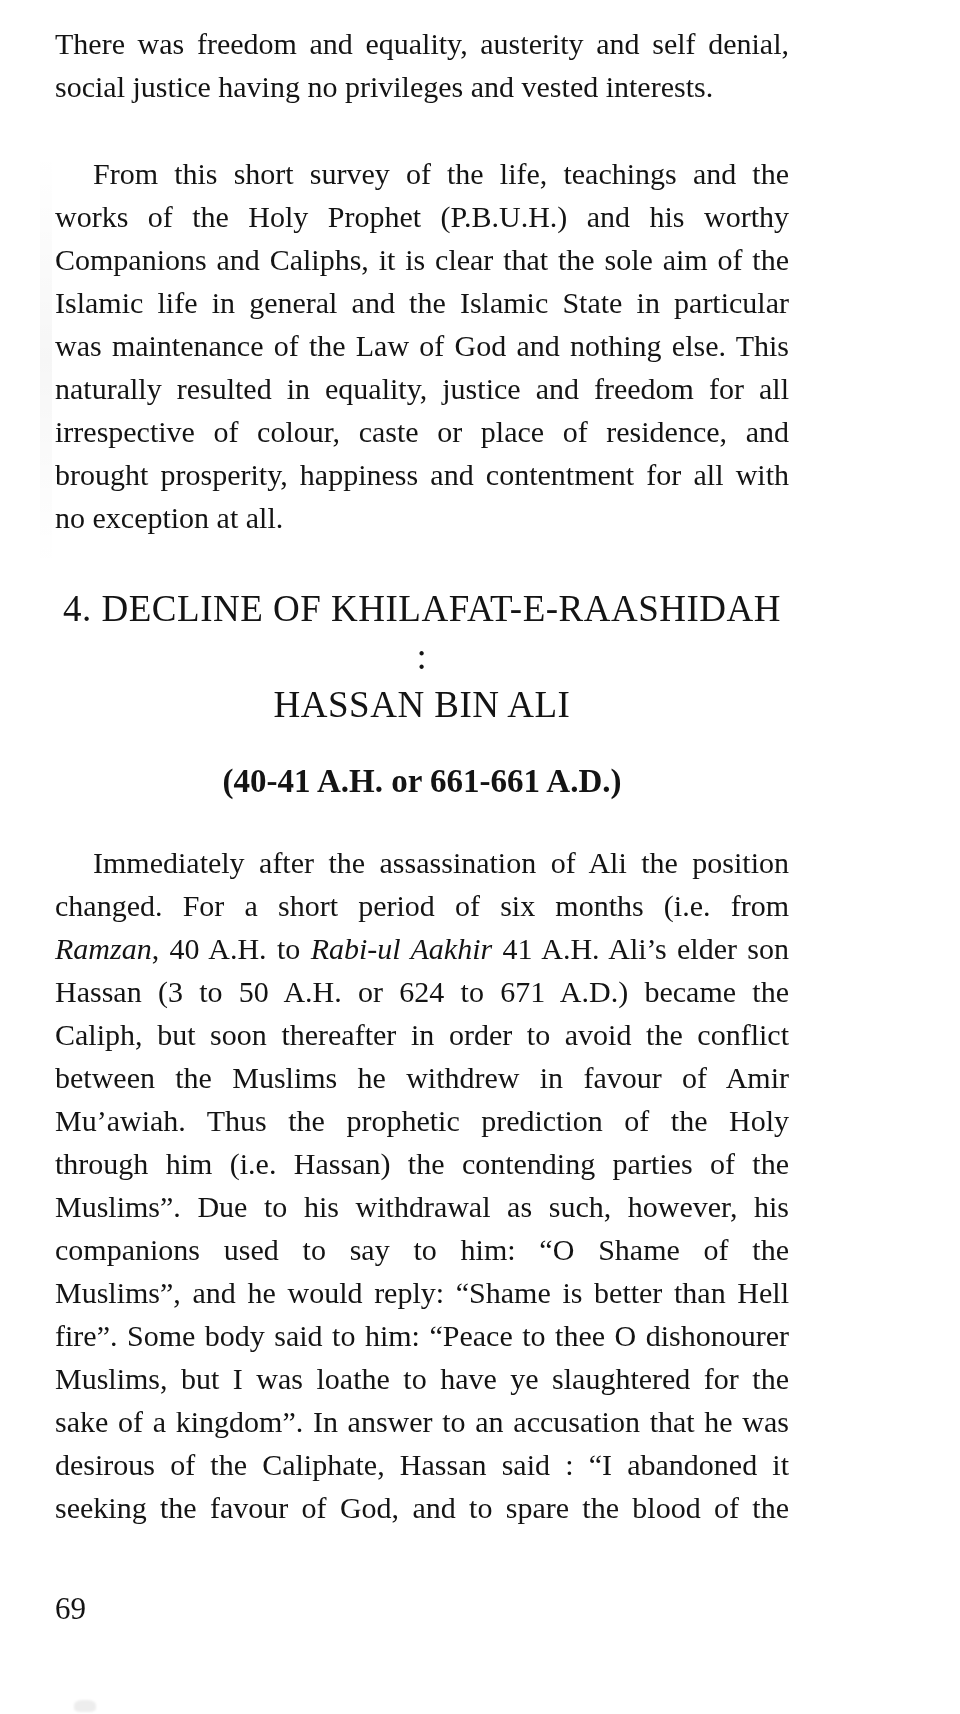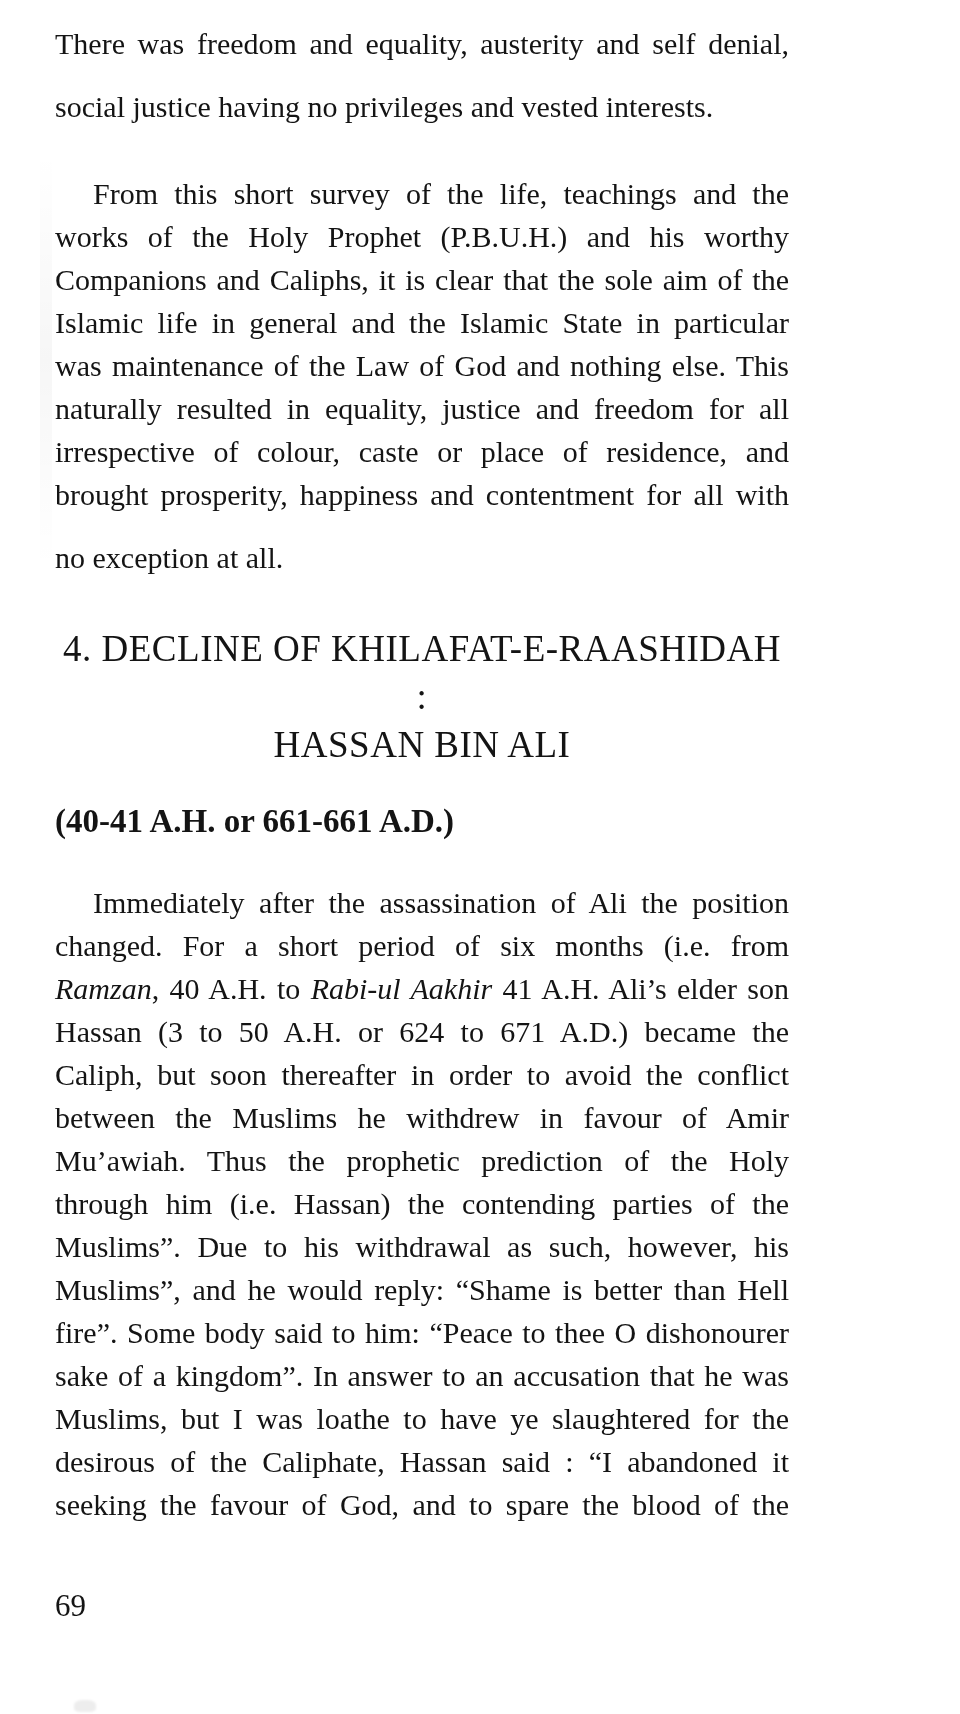--- a/index.html
+++ b/index.html
@@ -14,34 +14,35 @@
   }
   .content { padding: 22px 55px 0 55px; }
   .paragraph { margin: 0; }
   .line {
     font-size: 30px;
     line-height: 43px;
     text-align: justify;
     text-align-last: justify;
     white-space: normal;
   }
-  .line.noj { text-align-last: left; margin-top: 20px; }
+  .line.noj { text-align-last: left; }
   .line.indent { text-indent: 38px; }
   .p-survey { margin-top: 44px; }
   .heading {
     margin: 46px 0 0 0;
     text-align: center;
     font-weight: normal;
     font-size: 37px;
     line-height: 48px;
     letter-spacing: 0.5px;
   }
   .heading .hline { display: block; }
   .subheading {
     margin-top: 30px;
+    text-align: center;
     font-weight: bold;
     font-size: 33px;
     line-height: 44px;
   }
   .p-hassan { margin-top: 38px; }
   .page-number {
     margin-top: 58px;
     text-align: left;
     font-size: 31px;
     line-height: 43px;
@@ -97,24 +98,25 @@
     <div class="paragraph p-hassan">
         <div class="line indent"><span>Immediately after the assassination of Ali the position</span></div>
         <div class="line"><span>changed. For a short period of six months (i.e. from</span></div>
         <div class="line"><i>Ramzan</i><span>, 40 A.H. to </span><i>Rabi-ul Aakhir</i><span> 41 A.H. Ali’s elder son</span></div>
         <div class="line"><span>Hassan (3 to 50 A.H. or 624 to 671 A.D.) became the</span></div>
         <div class="line"><span>Caliph, but soon thereafter in order to avoid the conflict</span></div>
         <div class="line"><span>between the Muslims he withdrew in favour of Amir</span></div>
         <div class="line"><span>Mu’awiah. Thus the prophetic prediction of the Holy</span></div>
         <div class="line"><span>through him (i.e. Hassan) the contending parties of the</span></div>
         <div class="line"><span>Muslims”. Due to his withdrawal as such, however, his</span></div>
+        <div class="line"><span>companions used to say to him: “O Shame of the</span></div>
         <div class="line"><span>Muslims”, and he would reply: “Shame is better than Hell</span></div>
         <div class="line"><span>fire”. Some body said to him: “Peace to thee O dishonourer</span></div>
+        <div class="line"><span>Muslims, but I was loathe to have ye slaughtered for the</span></div>
         <div class="line"><span>sake of a kingdom”. In answer to an accusation that he was</span></div>
-        <div class="line"><span>Muslims, but I was loathe to have ye slaughtered for the</span></div>
         <div class="line"><span>desirous of the Caliphate, Hassan said : “I abandoned it</span></div>
         <div class="line"><span>seeking the favour of God, and to spare the blood of the</span></div>
       </div>
 
     <div class="page-number">69</div>
   </div>
 
   <div class="streak"></div>
   <div class="smudge"></div>
 </div>

